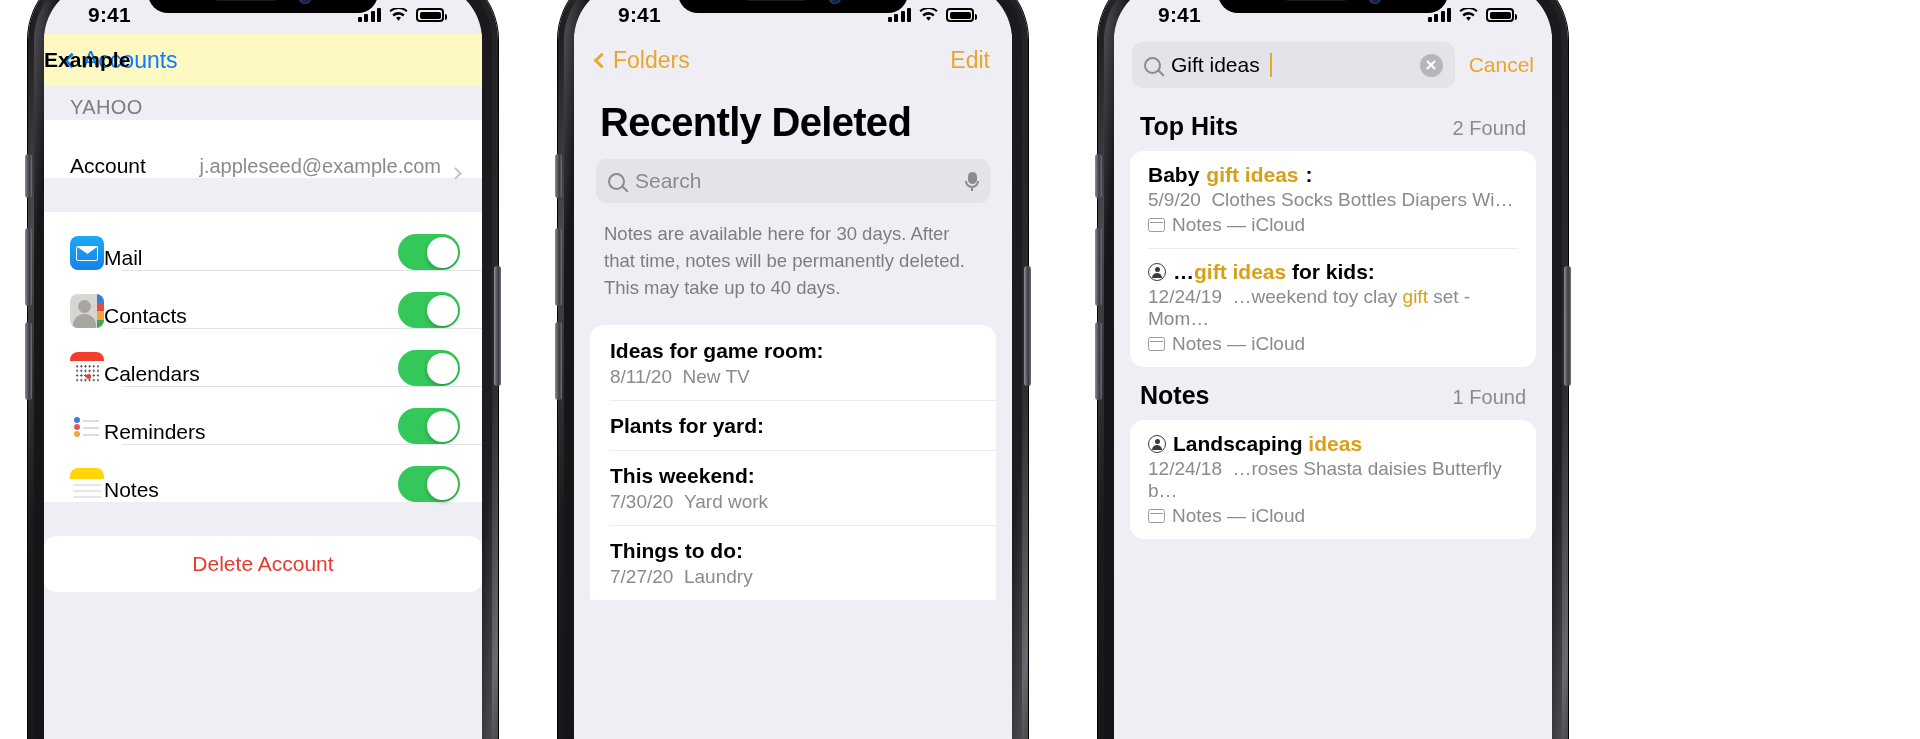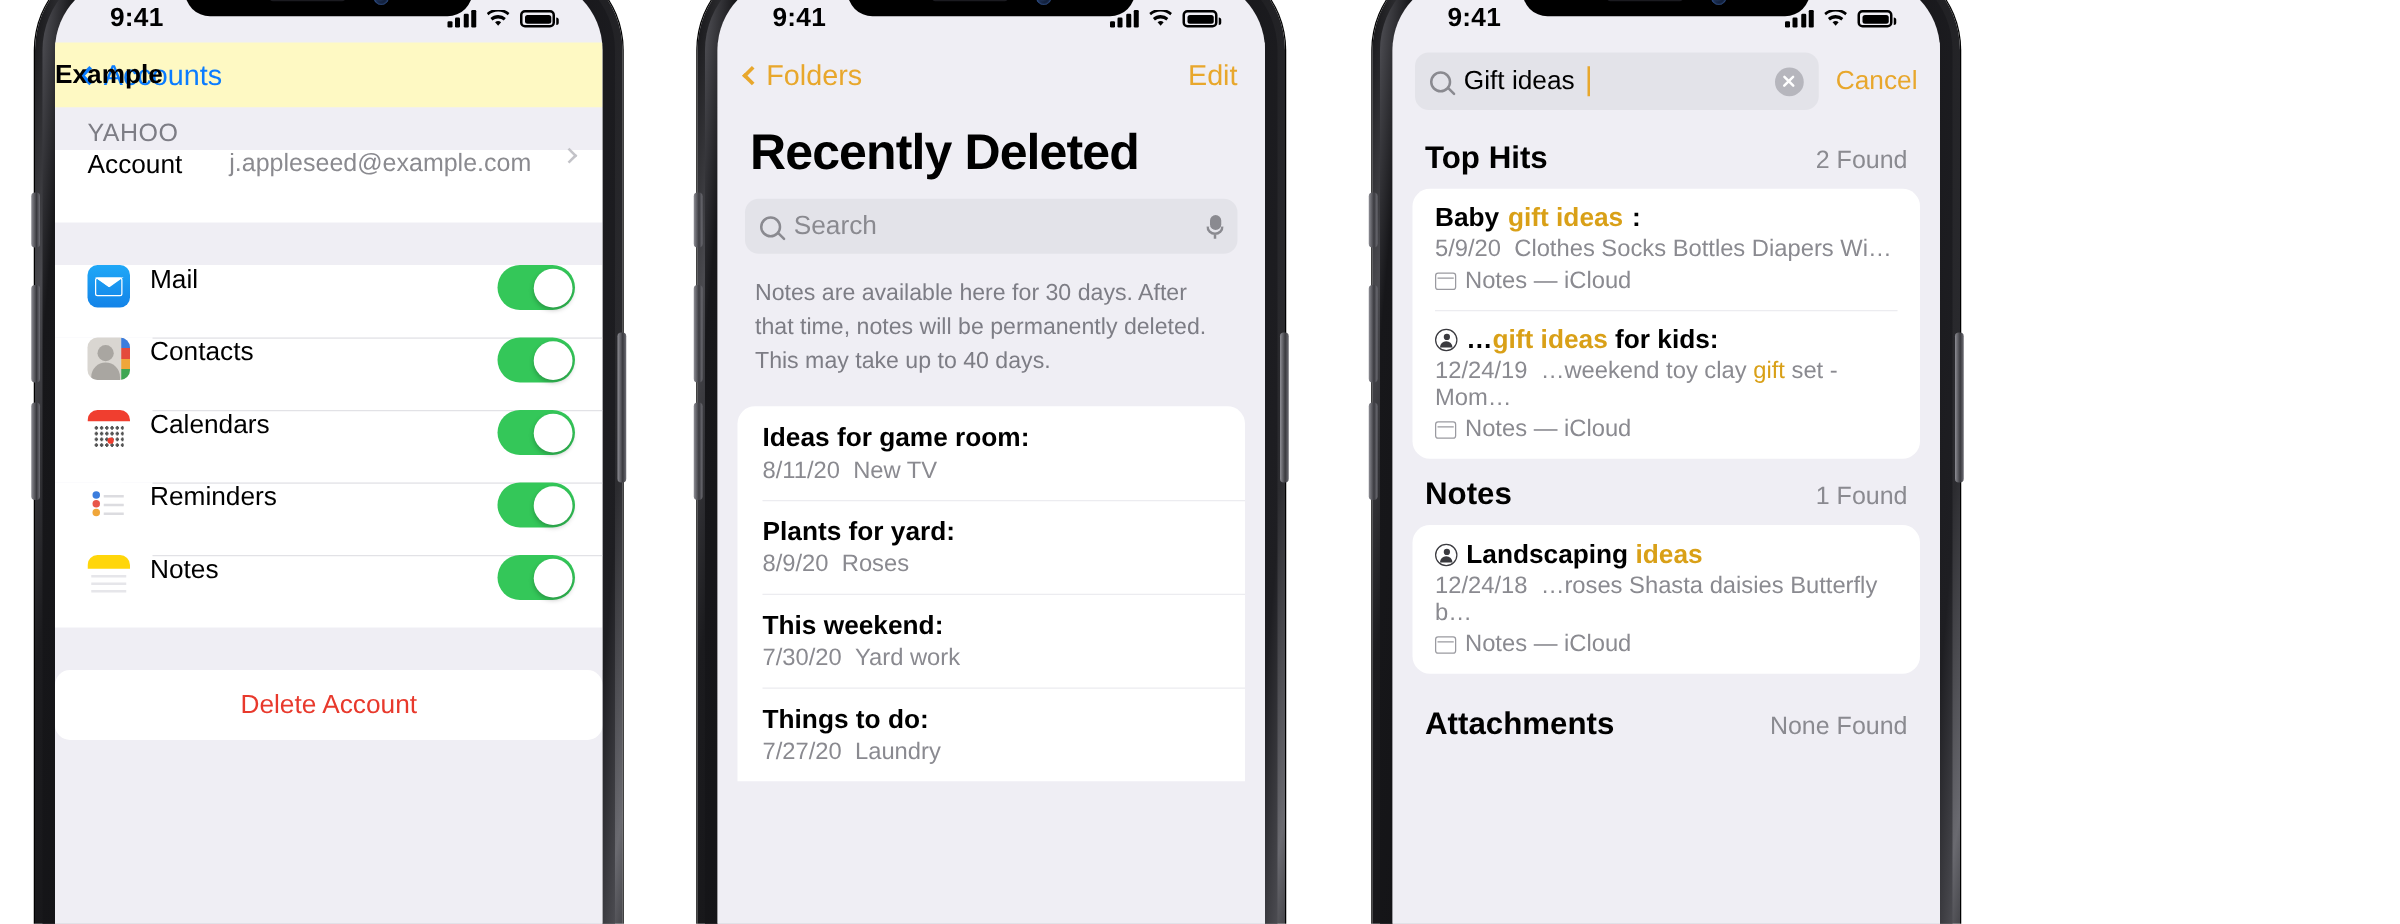--- a/index.html
+++ b/index.html
@@ -72,21 +72,21 @@
   }
   .nav-back { display:flex; align-items:center; gap:6px; font-size:23px; color:#0a7cff; cursor:pointer;}
   .nav-back.amber { color:#e8a72c; }
   .chev { width:11px; height:11px; border-left:3.4px solid currentColor; border-bottom:3.4px solid currentColor;
           transform: rotate(45deg); display:inline-block; }
   .nav-title { position:absolute; left:0; right:0; text-align:left; font-size:21px; font-weight:700; color:#000; pointer-events:none;}
   .nav-right { margin-left:auto; font-size:23px; color:#e8a72c; cursor:pointer; }
 
   .group-header { font-size:20px; color:#7d7d85; letter-spacing:.4px; padding:10px 26px 1px; }
   .cell {
-    background:#fff; display:flex; align-items:flex-start; gap:16px;
+    background:#fff; display:flex; align-items:flex-end; gap:0;
     padding: 0 22px 0 26px; height:58px; position:relative;
   }
   .cell + .cell::before{
     content:""; position:absolute; left:78px; right:0; top:0; height:1px; background:#e2e2e6;
   }
   .cell .label { font-size:21px; color:#000; }
   .cell .value { margin-left:auto; font-size:20px; color:#8a8a8f; }
   .disclosure { width:9px; height:9px; border-right:2.6px solid #c3c3c8; border-top:2.6px solid #c3c3c8;
                 transform:rotate(45deg); margin-left:10px; }
   .gap { height:34px; background:#efeef4; }
@@ -358,24 +358,20 @@
         <div class="note-card">
           <div class="note-row">
             <div class="note-title">Ideas for game room:</div>
             <div class="note-sub">
               <span class="date">8/11/20</span>
               &nbsp;<span>New TV</span>
             </div>
           </div>
           <div class="note-row">
             <div class="note-title">Plants for yard:</div>
-            <div class="note-sub">
-              <span class="date">8/9/20</span>
-              &nbsp;<span>Roses</span>
-            </div>
           </div>
           <div class="note-row">
             <div class="note-title">This weekend:</div>
             <div class="note-sub">
               <span class="date">7/30/20</span>
               &nbsp;<span>Yard work</span>
             </div>
           </div>
           <div class="note-row">
             <div class="note-title">Things to do:</div>
@@ -486,22 +482,18 @@
               <span>12/24/18</span>&nbsp;
               <span>…roses Shasta daisies Butterfly b…</span>
             </div>
             <div class="res-loc">
               <span class="folder-ic"></span>
               <span>Notes — iCloud</span>
             </div>
           </div>
         </div>
 
-        <div class="sec-head" style="padding-top:26px">
-          <span class="t">Attachments</span>
-          <span class="c">None Found</span>
-        </div>
 
       </div>
     </div>
   </div>
 
 </div>
 
 </body></html>

